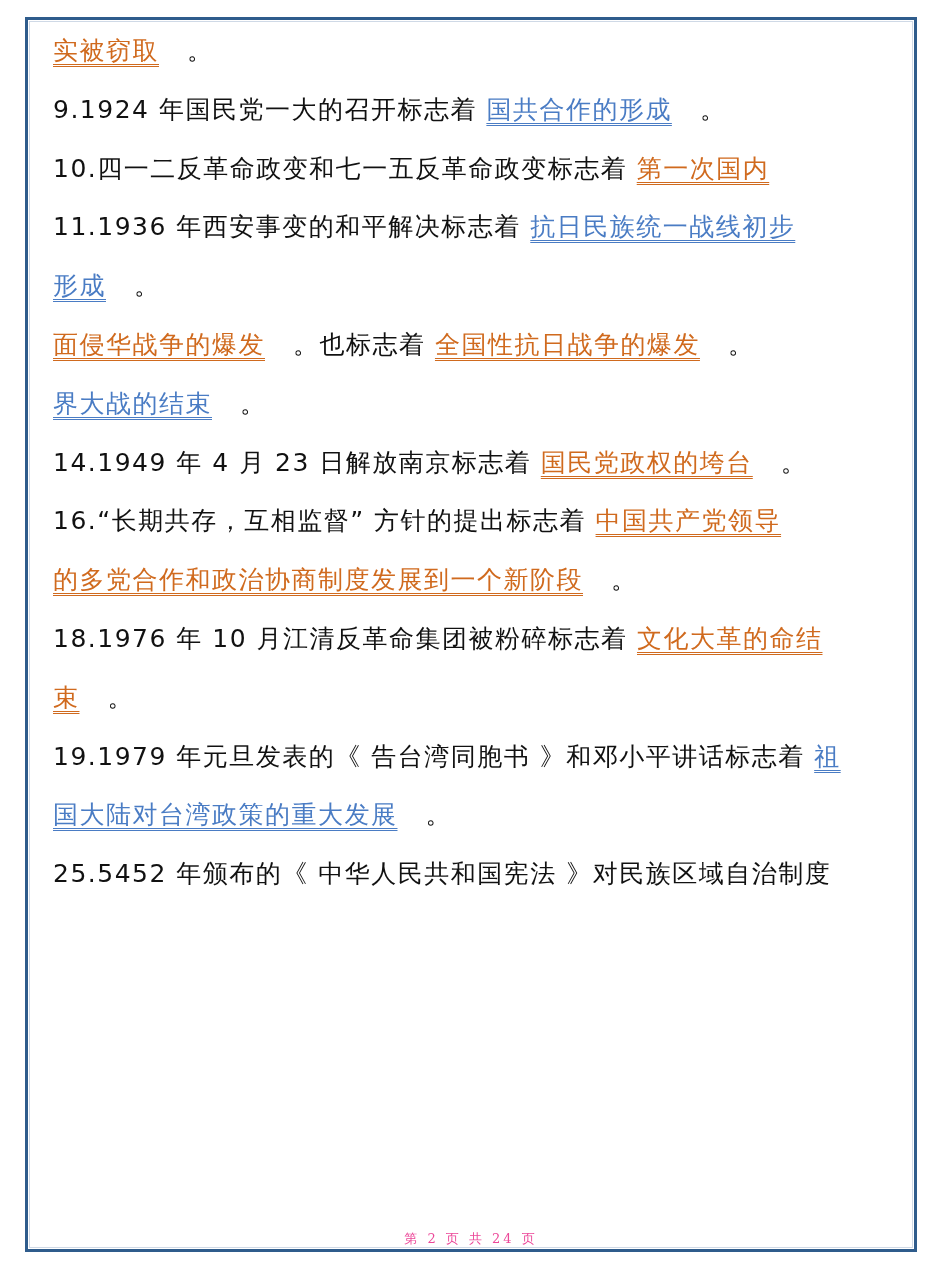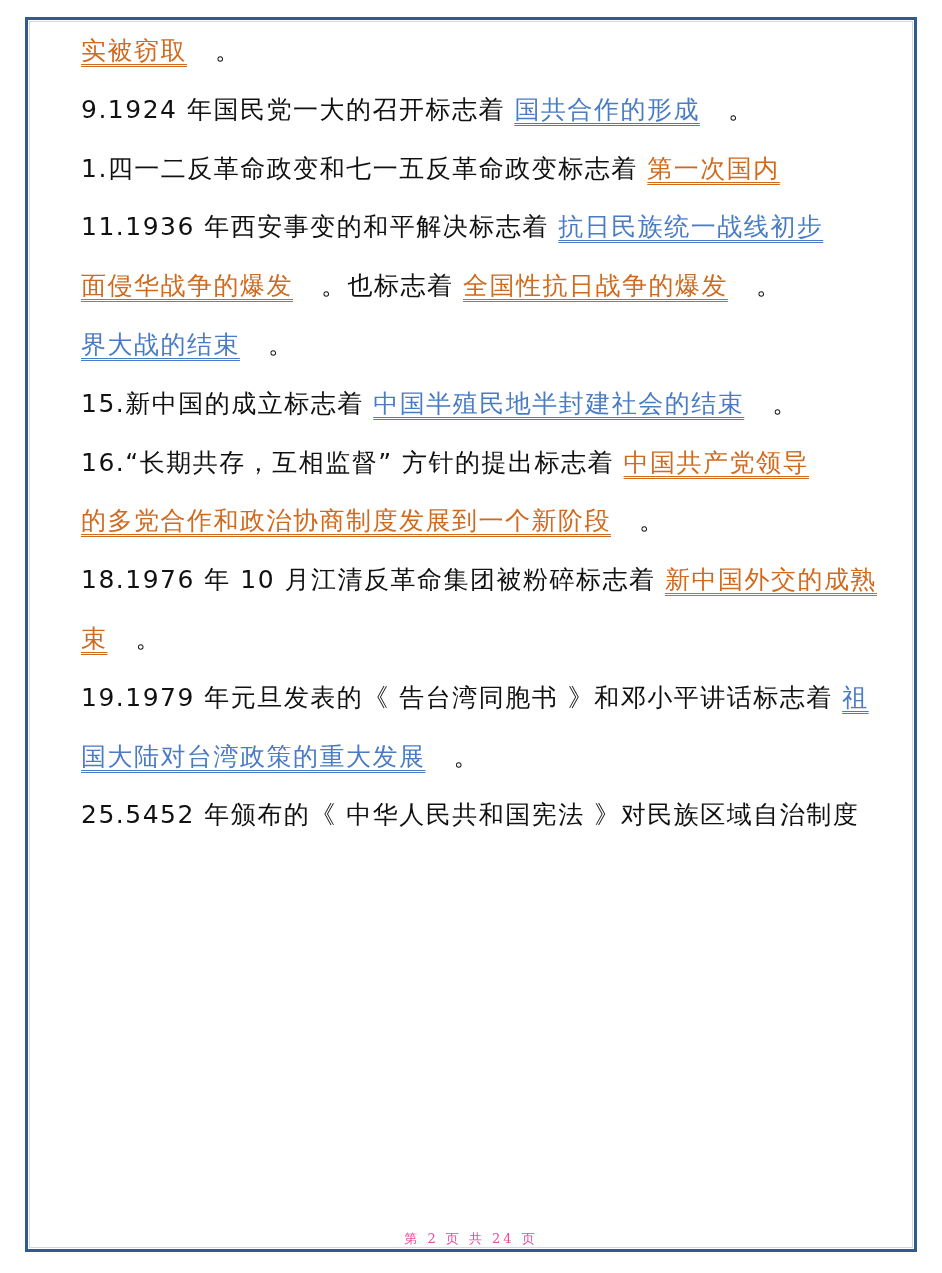--- a/index.html
+++ b/index.html
@@ -8,21 +8,21 @@
     .frame {
       position: absolute; left: 25px; top: 17px; width: 892px; height: 1235px;
       border: 3px solid #2f5c8c; box-sizing: border-box;
     }
     .frame::after {
       content: ""; position: absolute; left: 1px; top: 1px; right: 1px; bottom: 1px;
       border: 1px solid #cfd9e6;
     }
     .content {
       position: absolute; left: 53px; top: 22px; width: 845px;
-      font-size: 25px; color: #111; line-height: 58.8px; letter-spacing: 1.5px; margin-left: 28px;
+      font-size: 25px; color: #111; line-height: 58.8px; letter-spacing: 1.5px;
     }
     .line { white-space: nowrap; height: 58.8px; }
     .ans {
       text-decoration: underline; text-decoration-style: double;
       text-underline-offset: 5px; text-decoration-thickness: 1px;
     }
     .orange { color: #d06a1e; text-decoration-color: #d06a1e; }
     .blue { color: #4a7cc4; text-decoration-color: #4a7cc4; }
     .gap { display: inline-block; width: 28px; }
     .footer {
@@ -32,27 +32,28 @@
     }
   </style>
 </head>
 <body>
 
 <div class="frame"></div>
 
 <div class="content" id="content">
     <div class="line"><span class="ans orange">实被窃取</span><span class="gap"></span><span>。</span></div>
     <div class="line"><span>9.1924 年国民党一大的召开标志着 </span><span class="ans blue">国共合作的形成</span><span class="gap"></span><span>。</span></div>
-    <div class="line"><span>1.四一二反革命政变和七一五反革命政变标志着 </span><span class="ans orange">第一次国内</span></div>
+    <div class="line"><span>10.四一二反革命政变和七一五反革命政变标志着 </span><span class="ans orange">第一次国内</span></div>
     <div class="line"><span>11.1936 年西安事变的和平解决标志着 </span><span class="ans blue">抗日民族统一战线初步</span></div>
+    <div class="line"><span class="ans blue">形成</span><span class="gap"></span><span>。</span></div>
     <div class="line"><span class="ans orange">面侵华战争的爆发</span><span class="gap"></span><span>。也标志着 </span><span class="ans orange">全国性抗日战争的爆发</span><span class="gap"></span><span>。</span></div>
     <div class="line"><span class="ans blue">界大战的结束</span><span class="gap"></span><span>。</span></div>
-    <div class="line"><span>15.新中国的成立标志着 </span><span class="ans blue">中国半殖民地半封建社会的结束</span><span class="gap"></span><span>。</span></div>
+    <div class="line"><span>14.1949 年 4 月 23 日解放南京标志着 </span><span class="ans orange">国民党政权的垮台</span><span class="gap"></span><span>。</span></div>
     <div class="line"><span>16.“长期共存，互相监督” 方针的提出标志着 </span><span class="ans orange">中国共产党领导</span></div>
     <div class="line"><span class="ans orange">的多党合作和政治协商制度发展到一个新阶段</span><span class="gap"></span><span>。</span></div>
-    <div class="line"><span>18.1976 年 10 月江清反革命集团被粉碎标志着 </span><span class="ans orange">新中国外交的成熟</span></div>
+    <div class="line"><span>18.1976 年 10 月江清反革命集团被粉碎标志着 </span><span class="ans orange">文化大革的命结</span></div>
     <div class="line"><span class="ans orange">束</span><span class="gap"></span><span>。</span></div>
     <div class="line"><span>19.1979 年元旦发表的《 告台湾同胞书 》和邓小平讲话标志着 </span><span class="ans blue">祖</span></div>
     <div class="line"><span class="ans blue">国大陆对台湾政策的重大发展</span><span class="gap"></span><span>。</span></div>
     <div class="line"><span>25.5452 年颁布的《 中华人民共和国宪法 》对民族区域自治制度</span></div>
   </div>
 
 <div class="footer">第 2 页 共 24 页</div>
 
 </body></html>

